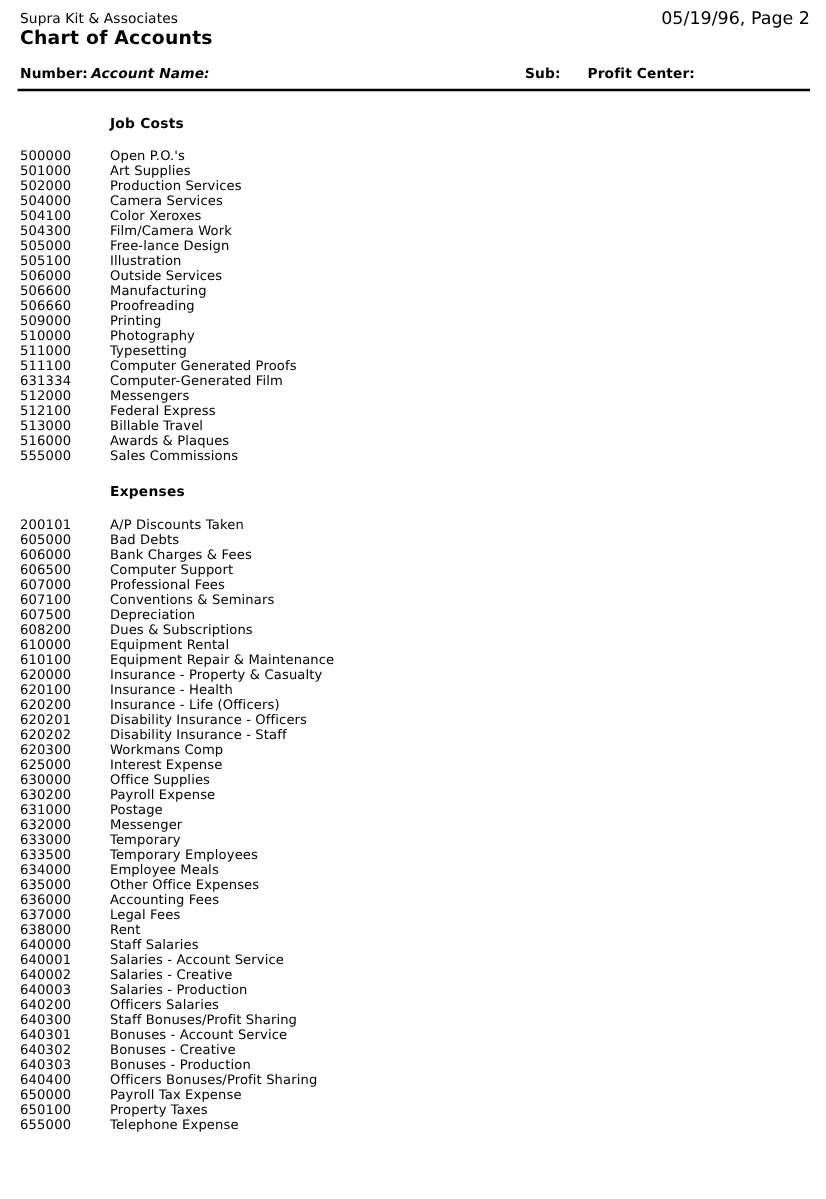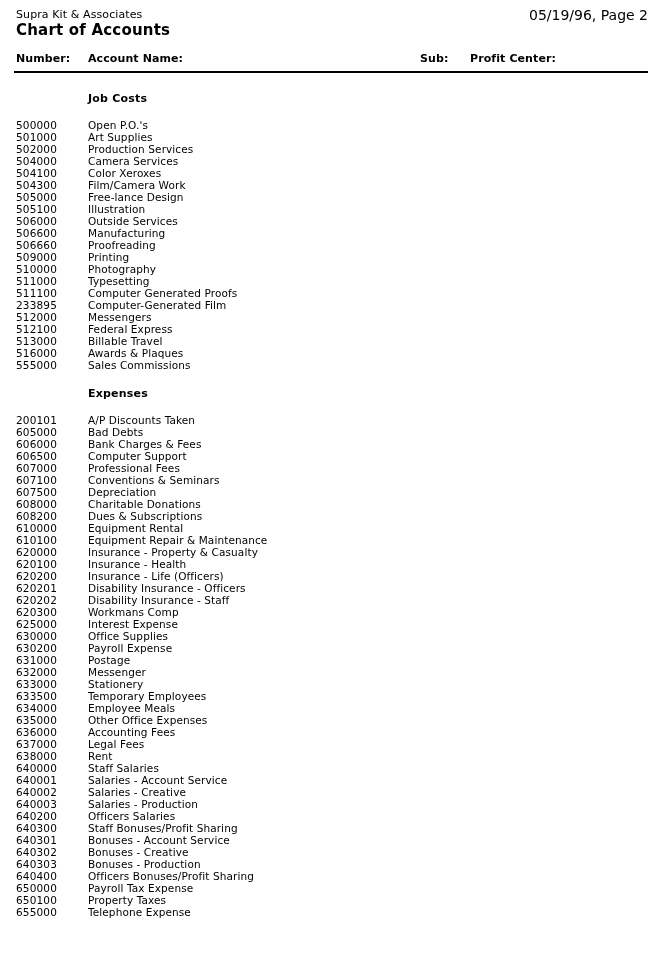--- a/index.html
+++ b/index.html
@@ -73,21 +73,21 @@
   .col-headers span {
     position: absolute;
     top: 0;
     font-size: 11px;
     line-height: 14px;
     font-weight: bold;
     letter-spacing: 0.1px;
     white-space: nowrap;
   }
   .ch-number        { left: 16px; }
-  .ch-account-name  { left: 88px; }
+  .ch-account-name  { left: 73px; font-style: italic; }
   .ch-sub           { left: 420px; }
   .ch-profit-center { left: 470px; }
 
   .header-rule {
     position: absolute;
     left: 14px;
     top: 71px;
     width: 634px;
     height: 2px;
     background: #000000;
@@ -266,21 +266,21 @@
             <span class="acct-sub"></span>
             <span class="acct-profit-center"></span>
           </div>
           <div class="acct-row">
             <span class="acct-number">511100</span>
             <span class="acct-name">Computer Generated Proofs</span>
             <span class="acct-sub"></span>
             <span class="acct-profit-center"></span>
           </div>
           <div class="acct-row">
-            <span class="acct-number">233895</span>
+            <span class="acct-number">631334</span>
             <span class="acct-name">Computer-Generated Film</span>
             <span class="acct-sub"></span>
             <span class="acct-profit-center"></span>
           </div>
           <div class="acct-row">
             <span class="acct-number">512000</span>
             <span class="acct-name">Messengers</span>
             <span class="acct-sub"></span>
             <span class="acct-profit-center"></span>
           </div>
@@ -349,26 +349,20 @@
             <span class="acct-sub"></span>
             <span class="acct-profit-center"></span>
           </div>
           <div class="acct-row">
             <span class="acct-number">607500</span>
             <span class="acct-name">Depreciation</span>
             <span class="acct-sub"></span>
             <span class="acct-profit-center"></span>
           </div>
           <div class="acct-row">
-            <span class="acct-number">608000</span>
-            <span class="acct-name">Charitable Donations</span>
-            <span class="acct-sub"></span>
-            <span class="acct-profit-center"></span>
-          </div>
-          <div class="acct-row">
             <span class="acct-number">608200</span>
             <span class="acct-name">Dues &amp; Subscriptions</span>
             <span class="acct-sub"></span>
             <span class="acct-profit-center"></span>
           </div>
           <div class="acct-row">
             <span class="acct-number">610000</span>
             <span class="acct-name">Equipment Rental</span>
             <span class="acct-sub"></span>
             <span class="acct-profit-center"></span>
@@ -440,21 +434,21 @@
             <span class="acct-profit-center"></span>
           </div>
           <div class="acct-row">
             <span class="acct-number">632000</span>
             <span class="acct-name">Messenger</span>
             <span class="acct-sub"></span>
             <span class="acct-profit-center"></span>
           </div>
           <div class="acct-row">
             <span class="acct-number">633000</span>
-            <span class="acct-name">Stationery</span>
+            <span class="acct-name">Temporary</span>
             <span class="acct-sub"></span>
             <span class="acct-profit-center"></span>
           </div>
           <div class="acct-row">
             <span class="acct-number">633500</span>
             <span class="acct-name">Temporary Employees</span>
             <span class="acct-sub"></span>
             <span class="acct-profit-center"></span>
           </div>
           <div class="acct-row">

